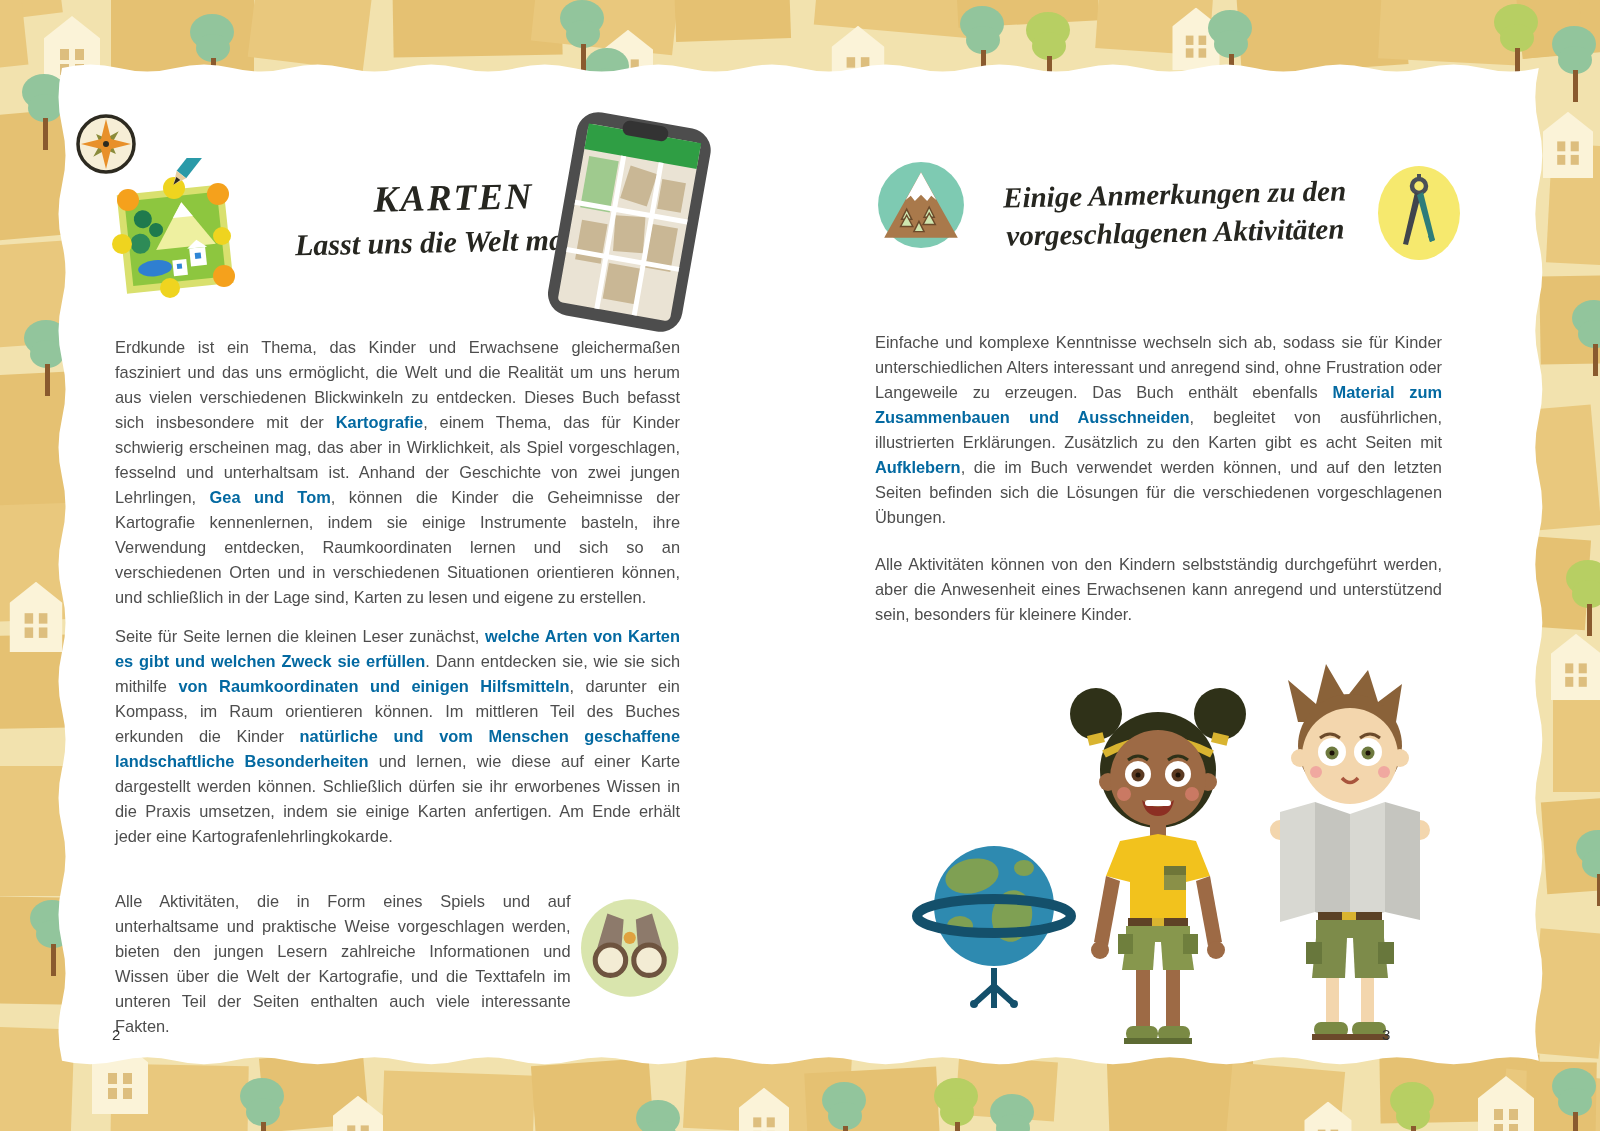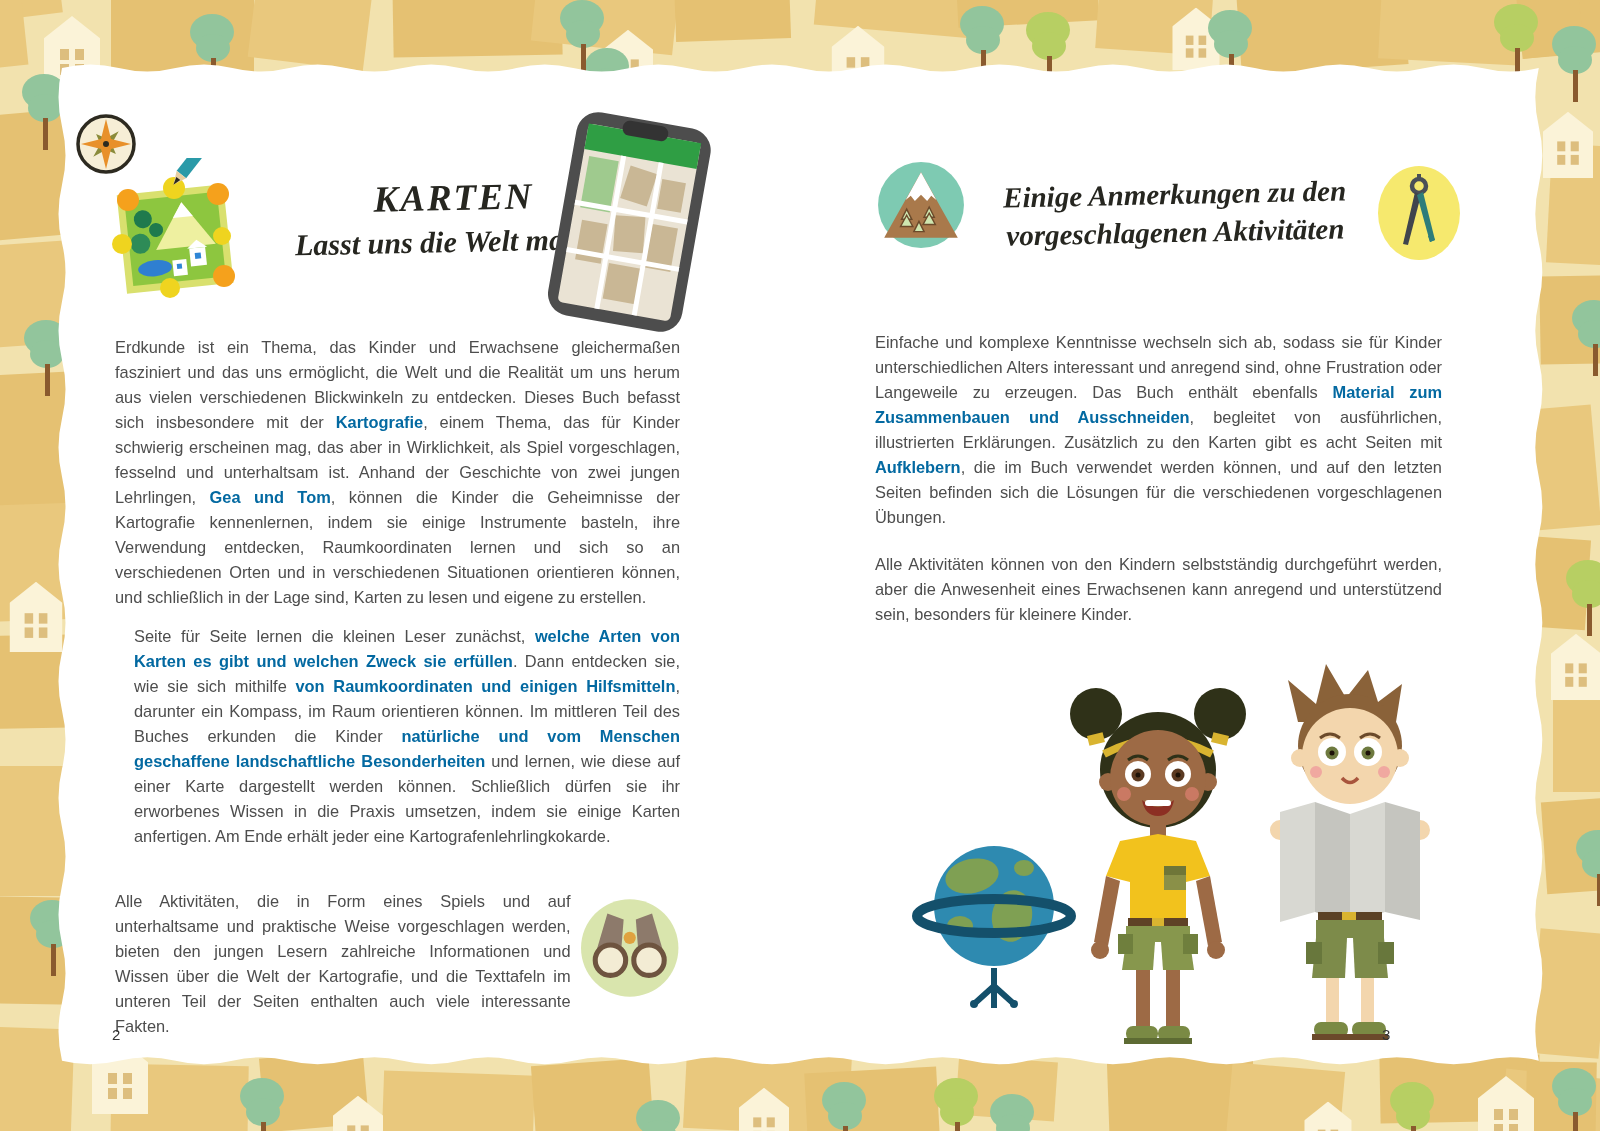--- a/index.html
+++ b/index.html
@@ -22,21 +22,21 @@
   .tree.y .f1,.tree.y .f2{background:#b7cf63;}
   
   #pageSvg{position:absolute;inset:0;z-index:1;}
   .content{position:absolute;inset:0;z-index:2;}
   
   .body{font-size:16.4px;line-height:25px;color:#4d4d4d;text-align:justify;margin:0;}
   .body b{color:#0369a1;}
   .col{position:absolute;}
   .left-col{left:115px;top:335px;width:565px;}
   .right-col{left:875px;top:330px;width:567px;}
-  .p2{margin-top:14px;margin-left:19px;}
+  .p2{margin-top:14px;}
   .gap{margin-top:22px;}
   .p3row{display:flex;margin-top:40px;align-items:flex-start;}
   .p3row .body{width:458px;}
   .title{position:absolute;font-family:"Liberation Serif",serif;font-style:italic;
          font-weight:700;color:#262620;text-align:center;transform:rotate(-1.2deg);}
   .title .l1{display:block;}
   .ltitle{left:238px;top:176px;width:432px;}
   .ltitle .l1{font-size:37px;letter-spacing:2px;}
   .ltitle .l2{font-size:30px;display:block;margin-top:6px;}
   .rtitle{left:980px;top:178px;width:390px;}

